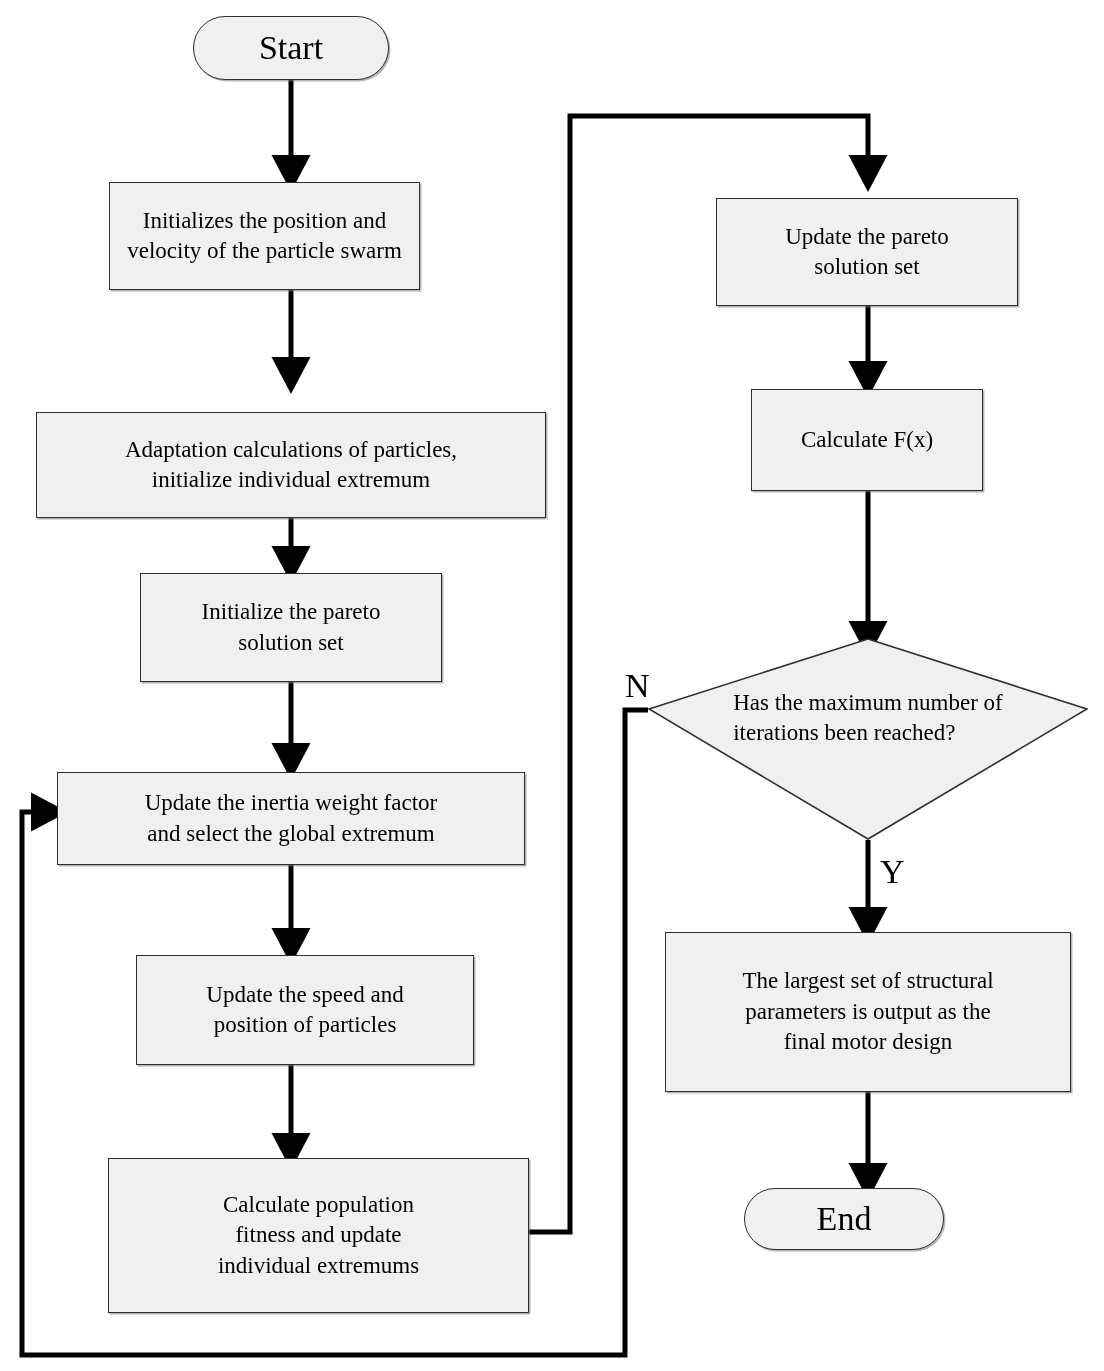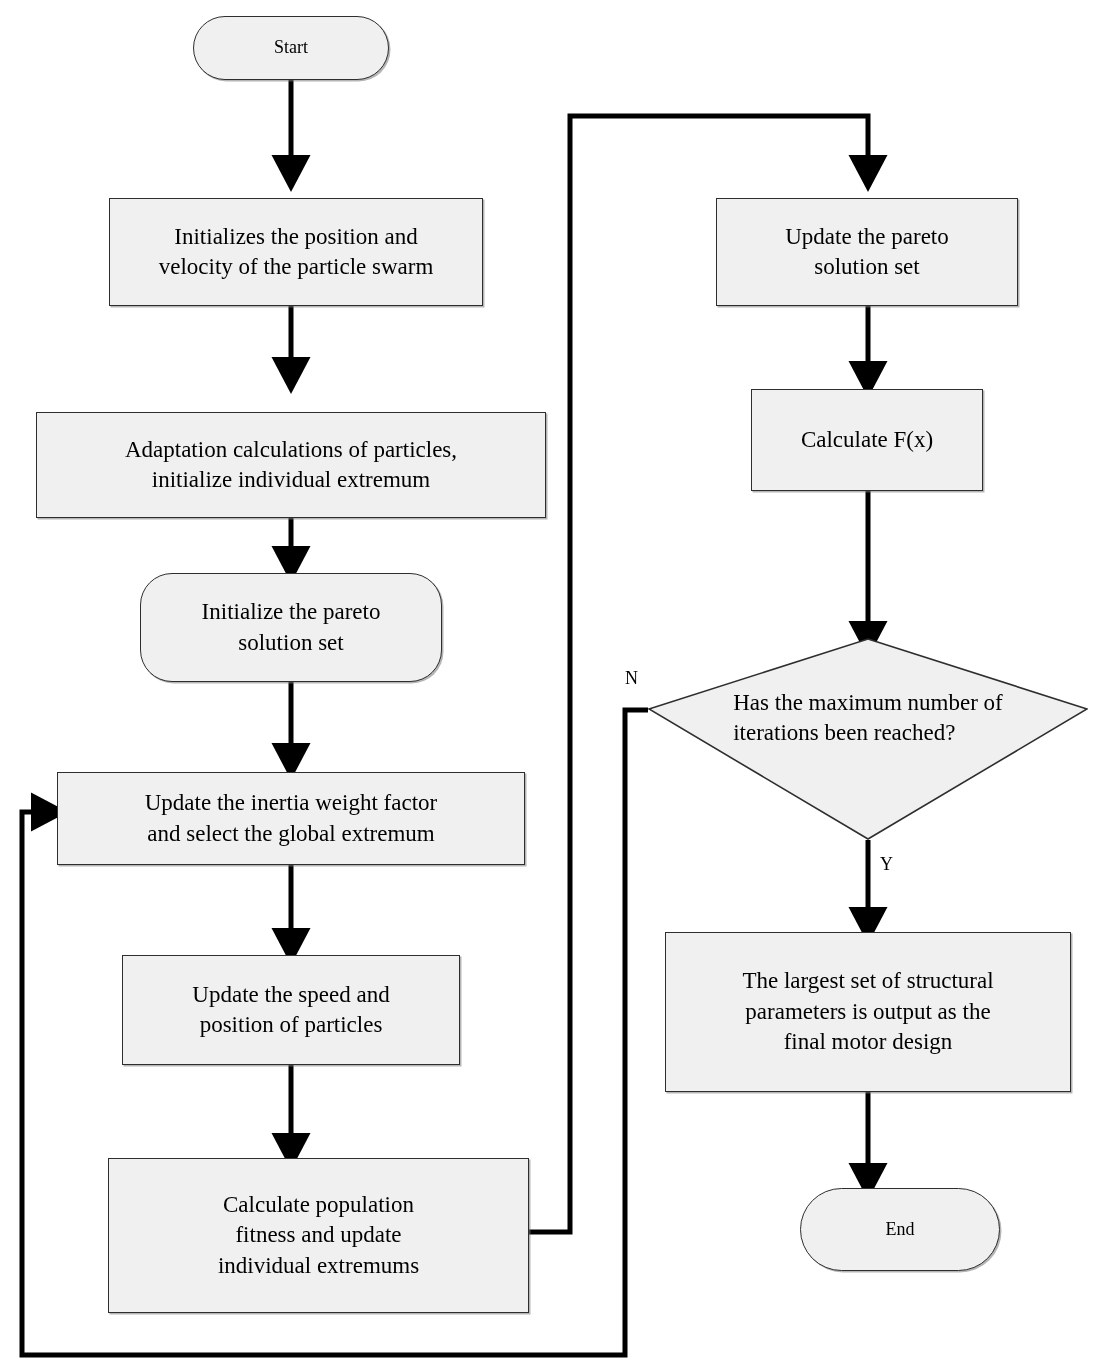--- a/index.html
+++ b/index.html
@@ -71,21 +71,21 @@
     padding: 0 6px;
     box-sizing: border-box;
   }
   .edge-label {
     position: absolute;
     color: #000;
     z-index: 4;
     line-height: 1;
   }
   .f23 { font-size: 23px; }
-  .f26 { font-size: 18px; }
+  .f26 { font-size: 34px; }
 </style>
 </head>
 <body>
 
 <div id="canvas">
 
   <svg class="wires" viewBox="0 0 1104 1371" xmlns="http://www.w3.org/2000/svg">
     <defs>
       <marker id="arrow" markerWidth="9" markerHeight="9" refX="3.4" refY="4.5" orient="auto" markerUnits="strokeWidth">
         <path d="M0,0.6 L7.4,4.5 L0,8.4 z" fill="#000000"></path>
@@ -116,41 +116,41 @@
       <line x1="868" y1="840" x2="868" y2="924" marker-end="url(#arrow)"></line>
 
       <line x1="868" y1="1092" x2="868" y2="1180" marker-end="url(#arrow)"></line>
     </g>
   </svg>
 
   <div class="node terminal f26" style="left:193px; top:16px; width:196px; height:64px;">
     <span class="txt">Start</span>
   </div>
 
-  <div class="node f23" style="left:109px; top:198px; width:374px; height:108px;">
+  <div class="node f23" style="left:109px; top:182px; width:311px; height:108px;">
     <span class="txt">Initializes the position and
 velocity of the particle swarm</span>
   </div>
 
   <div class="node f23" style="left:36px; top:384px; width:510px; height:106px;margin-top:28px;">
     <span class="txt">Adaptation calculations of particles,
 initialize individual extremum</span>
   </div>
 
-  <div class="node f23" style="left:140px; top:573px; width:302px; height:109px;border-radius:32px;">
+  <div class="node f23" style="left:140px; top:573px; width:302px; height:109px;">
     <span class="txt">Initialize the pareto
 solution set</span>
   </div>
 
   <div class="node f23" style="left:57px; top:772px; width:468px; height:93px;text-align:center;">
     <span class="txt">Update the inertia weight factor
 and select the global extremum</span>
   </div>
 
-  <div class="node f23" style="left:122px; top:955px; width:338px; height:110px;">
+  <div class="node f23" style="left:136px; top:955px; width:338px; height:110px;">
     <span class="txt">Update the speed and
 position of particles</span>
   </div>
 
   <div class="node f23" style="left:108px; top:1158px; width:421px; height:155px;">
     <span class="txt">Calculate population
 fitness and update
 individual extremums</span>
   </div>
 
@@ -170,21 +170,21 @@
     <span class="diamond-label f23" style="padding-bottom:42px;">Has the maximum number of
 iterations been reached?</span>
   </div>
 
   <div class="node f23" style="left:665px; top:932px; width:406px; height:160px;">
     <span class="txt">The largest set of structural
 parameters is output as the
 final motor design</span>
   </div>
 
-  <div class="node terminal f26" style="left:800px; top:1188px; width:200px; height:83px;text-align:center;">
+  <div class="node terminal f26" style="left:744px; top:1188px; width:200px; height:62px;text-align:center;">
     <span class="txt">End</span>
   </div>
 
   <span class="edge-label f26" style="left:625px; top:669px;">N</span>
 
   <span class="edge-label f26" style="left:880px; top:855px;">Y</span>
 
 </div>
 
 </body></html>

